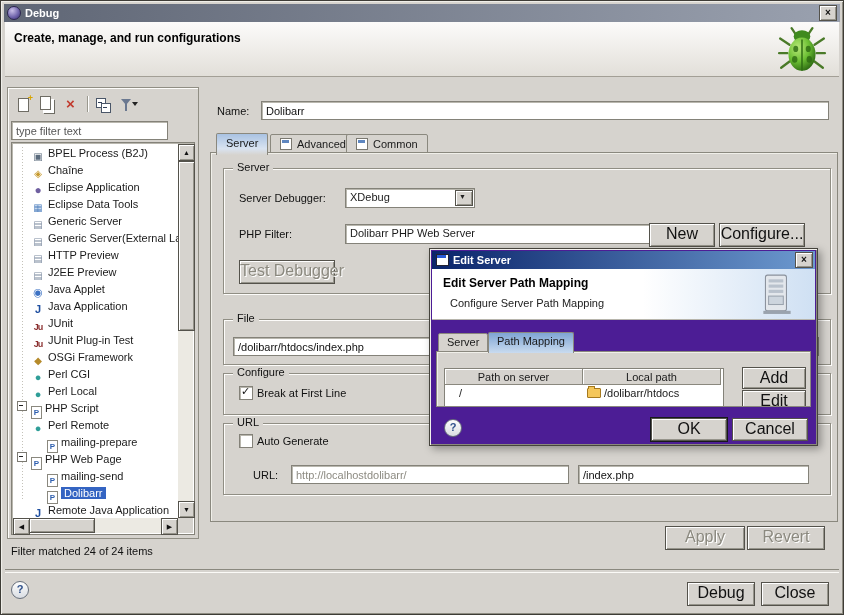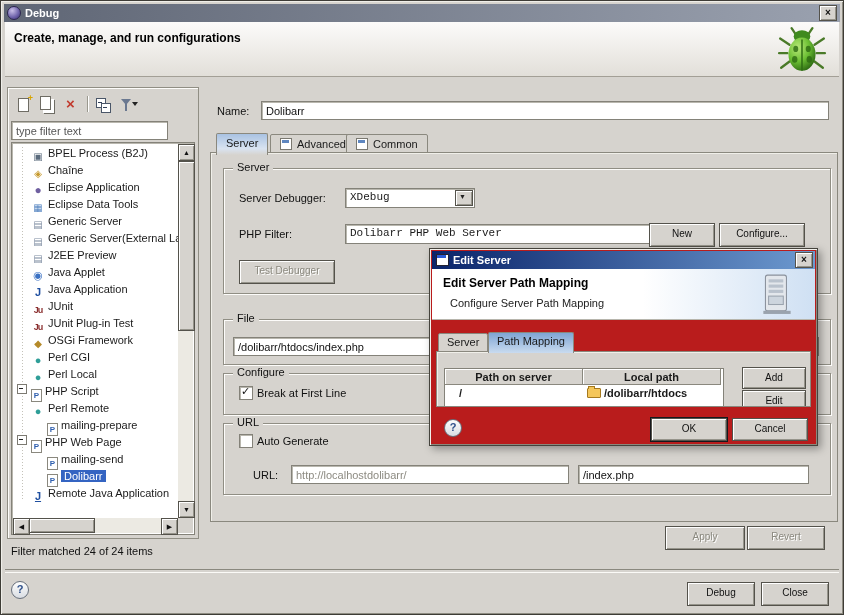--- a/index.html
+++ b/index.html
@@ -17,31 +17,31 @@
     box-shadow:inset 1px 1px 0 #fff, inset -1px -1px 0 #96948b;text-align:center;line-height:13px;
     font-size:10px;font-weight:bold;color:#111;cursor:default;}
   
   .banner{position:absolute;left:4px;top:21px;right:4px;height:54px;
     background:linear-gradient(#fcfbfa,#e2dfd9);border-bottom:1px solid #a39f96;}
   .banner-title{position:absolute;left:9px;top:9px;font-size:12px;font-weight:bold;color:#000;}
   .bug{position:absolute;right:12px;top:3px;}
   
   .btn{position:absolute;background:#d6d3ce;border:1px solid #54524b;
     box-shadow:inset 1px 1px 0 #fff, inset -1px -1px 0 #96948b;
-    text-align:center;font-size:10px;color:#111;line-height:20px;cursor:default;white-space:nowrap;}
+    text-align:center;font-size:16px;color:#111;line-height:20px;cursor:default;white-space:nowrap;}
   .btn.disabled{color:#8b897f;text-shadow:1px 1px 0 #fff;}
   .btn.default{box-shadow:0 0 0 1px #16181c, inset 1px 1px 0 #fff, inset -1px -1px 0 #96948b;}
   .tinput{position:absolute;background:#fff;border:1px solid #848279;
     box-shadow:inset 1px 1px 0 #b9b7ae;font-family:"Liberation Sans","DejaVu Sans",sans-serif;
     font-size:11px;padding:1px 4px;color:#111;box-sizing:border-box;height:19px;}
   .tinput.dim{color:#8d8b82;}
   .flabel{position:absolute;font-size:11px;color:#111;white-space:nowrap;}
   .combo{position:absolute;height:20px;background:#fff;border:1px solid #848279;
     box-shadow:inset 1px 1px 0 #b9b7ae;box-sizing:border-box;}
-  .combo-val{position:absolute;left:4px;top:2px;right:18px;font-size:11px;white-space:nowrap;overflow:hidden;font-family:Liberation Mono, monospace;}
+  .combo-val{position:absolute;left:4px;top:2px;right:18px;font-size:11px;white-space:nowrap;overflow:hidden;}
   .combo-dd{position:absolute;right:1px;top:1px;bottom:1px;width:16px;background:#d6d3ce;
     border:1px solid #54524b;box-shadow:inset 1px 1px 0 #fff, inset -1px -1px 0 #96948b;}
   .combo-dd::before{content:"▼";position:absolute;left:3px;top:2px;font-size:7px;color:#222;}
   .checkbox{position:absolute;width:12px;height:12px;background:#fff;border:1px solid #848279;
     box-shadow:inset 1px 1px 0 #b9b7ae;}
   .checkbox.checked::before{content:"✓";position:absolute;left:1px;top:-2px;font-size:11px;font-weight:bold;color:#111;}
   .group{position:absolute;border:1px solid #908e84;box-shadow:inset 1px 1px 0 #fdfcfa, 1px 1px 0 #fdfcfa;}
   .legend{position:absolute;top:-8px;left:9px;background:#d6d3ce;padding:0 4px;font-size:11px;color:#111;}
   .help{position:absolute;width:16px;height:16px;border-radius:50%;border:1px solid #68707c;
     background:linear-gradient(#fdfdfc,#d9dde3);color:#2d4f8a;font-weight:bold;text-align:center;
@@ -114,41 +114,41 @@
   .mtab{position:absolute;top:133px;height:19px;line-height:18px;border:1px solid #8a887e;
     background:#d6d3ce;padding:0 9px;font-size:11px;border-radius:2px 2px 0 0;z-index:1;}
   .mtab.sel{top:132px;height:21px;background:linear-gradient(180deg,#a9c2e2,#d9e3f1 70%,#d6d3ce);
     border-bottom:none;z-index:3;}
   .tabicon{display:inline-block;width:10px;height:10px;background:#fff;border:1px solid #7a7870;
     margin-right:5px;vertical-align:-2px;position:relative;}
   .tabicon::before{content:"";position:absolute;left:1px;top:1px;width:7px;height:3px;background:#5f87c0;}
   .tabpanel{position:absolute;left:209px;top:151px;width:626px;height:368px;border:1px solid #8a887e;
     box-shadow:inset 1px 1px 0 #f0efe9;background:#d6d3ce;z-index:2;}
   
-  .dlg{position:absolute;left:428px;top:247px;width:389px;height:198px;background:#b91c1c;
+  .dlg{position:absolute;left:428px;top:247px;width:389px;height:198px;background:#4c1d95;
     border:1px solid #45433c;box-sizing:border-box;padding:2px;z-index:20;
     box-shadow:inset 1px 1px 0 #f2f1ec, inset -1px -1px 0 #8a887c, 3px 3px 8px rgba(0,0,0,0.35);}
   .dlg-in{position:relative;width:100%;height:100%;}
   .dlg-titlebar{position:absolute;left:0;top:0;right:0;height:18px;
     background:linear-gradient(90deg,#0a246a,#6d9ad0);display:flex;align-items:center;padding:0 2px;box-sizing:border-box;}
   .dlg-title-icon{width:11px;height:10px;background:#fff;border:1px solid #223;margin:0 4px 0 2px;position:relative;}
   .dlg-title-icon::before{content:"";position:absolute;left:0;top:0;width:9px;height:3px;background:#2a5bd7;}
   .dlg-title{color:#fff;font-weight:bold;font-size:11px;flex:1;}
   .dlg-header{position:absolute;left:0;top:18px;right:0;height:50px;
     background:linear-gradient(90deg,#ffffff 55%,#cfe0f3);border-bottom:1px solid #b7b5ac;}
   .dlg-heading{position:absolute;left:11px;top:7px;font-size:12px;font-weight:bold;color:#000;}
   .dlg-sub{position:absolute;left:18px;top:28px;font-size:11px;color:#222;}
   .server-svg{position:absolute;right:22px;top:4px;}
   .dtab{position:absolute;top:82px;height:18px;line-height:17px;border:1px solid #8a887e;
     background:#d6d3ce;padding:0 8px;font-size:11px;border-radius:2px 2px 0 0;z-index:1;}
   .dtab.sel{top:81px;height:20px;background:linear-gradient(180deg,#7fa5d4,#c9dbef);border-bottom:none;z-index:3;}
   .dlg-content{position:absolute;left:4px;right:4px;top:100px;height:54px;border:1px solid #8a887e;
     box-shadow:inset 1px 1px 0 #f0efe9;background:#d6d3ce;overflow:hidden;z-index:2;}
   .ptable{position:absolute;left:7px;top:16px;width:278px;height:37px;background:#fff;
-    border:1px solid #848279;font-weight:bold;}
+    border:1px solid #848279;}
   .throw{display:flex;height:16px;}
   .th{width:138px;background:#d6d3ce;border-right:1px solid #8a887e;border-bottom:1px solid #8a887e;
     box-shadow:inset 1px 1px 0 #fff;text-align:center;line-height:16px;font-size:11px;box-sizing:border-box;}
   .td{width:138px;line-height:16px;font-size:11px;padding-left:4px;box-sizing:border-box;white-space:nowrap;}
   .folder{display:inline-block;width:12px;height:8px;background:#f4c65a;border:1px solid #a5791e;
     border-radius:1px;position:relative;margin-right:3px;vertical-align:-1px;}
   .folder::before{content:"";position:absolute;left:0;top:-3px;width:5px;height:2px;background:#f4c65a;
     border:1px solid #a5791e;border-bottom:none;}
   
   .footer-sep{position:absolute;left:4px;right:4px;top:568px;height:2px;
@@ -218,20 +218,21 @@
     <input class="tinput filter" style="color: rgb(85, 85, 85);" value="type filter text">
     <div class="treebox">
       <div class="rows">
         <div class="guide"></div>
         <div class="trow"><span class="ticon" data-icon="bpel-process"></span><span class="tlab">BPEL Process (B2J)</span></div>
         <div class="trow"><span class="ticon" data-icon="chaine"></span><span class="tlab">Chaîne</span></div>
         <div class="trow"><span class="ticon" data-icon="eclipse-application"></span><span class="tlab">Eclipse Application</span></div>
         <div class="trow"><span class="ticon" data-icon="eclipse-data-tools"></span><span class="tlab">Eclipse Data Tools</span></div>
         <div class="trow"><span class="ticon" data-icon="generic-server"></span><span class="tlab">Generic Server</span></div>
         <div class="trow"><span class="ticon" data-icon="generic-server"></span><span class="tlab">Generic Server(External La</span></div>
+        <div class="trow"><span class="ticon" data-icon="generic-server"></span><span class="tlab">HTTP Preview</span></div>
         <div class="trow"><span class="ticon" data-icon="generic-server"></span><span class="tlab">J2EE Preview</span></div>
         <div class="trow"><span class="ticon" data-icon="java-applet"></span><span class="tlab">Java Applet</span></div>
         <div class="trow"><span class="ticon" data-icon="java-application"></span><span class="tlab">Java Application</span></div>
         <div class="trow"><span class="ticon" data-icon="junit"></span><span class="tlab">JUnit</span></div>
         <div class="trow"><span class="ticon" data-icon="junit"></span><span class="tlab">JUnit Plug-in Test</span></div>
         <div class="trow"><span class="ticon" data-icon="osgi"></span><span class="tlab">OSGi Framework</span></div>
         <div class="trow"><span class="ticon" data-icon="perl"></span><span class="tlab">Perl CGI</span></div>
         <div class="trow"><span class="ticon" data-icon="perl"></span><span class="tlab">Perl Local</span></div>
         <div class="trow haskid"><span class="expander"></span><span class="ticon" data-icon="php-script"></span><span class="tlab">PHP Script</span></div>
         <div class="trow"><span class="ticon" data-icon="perl"></span><span class="tlab">Perl Remote</span></div>

